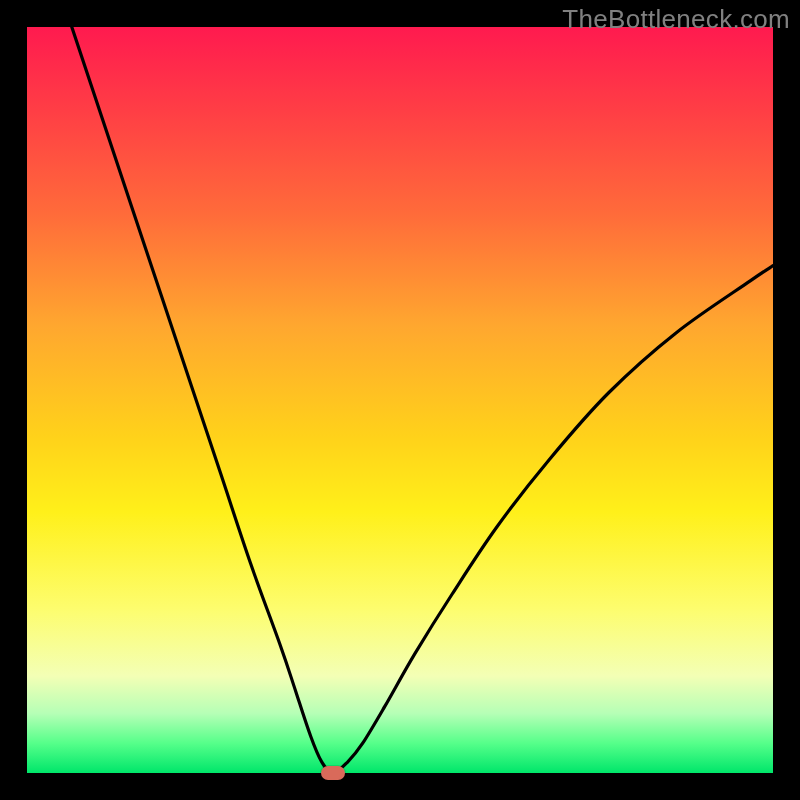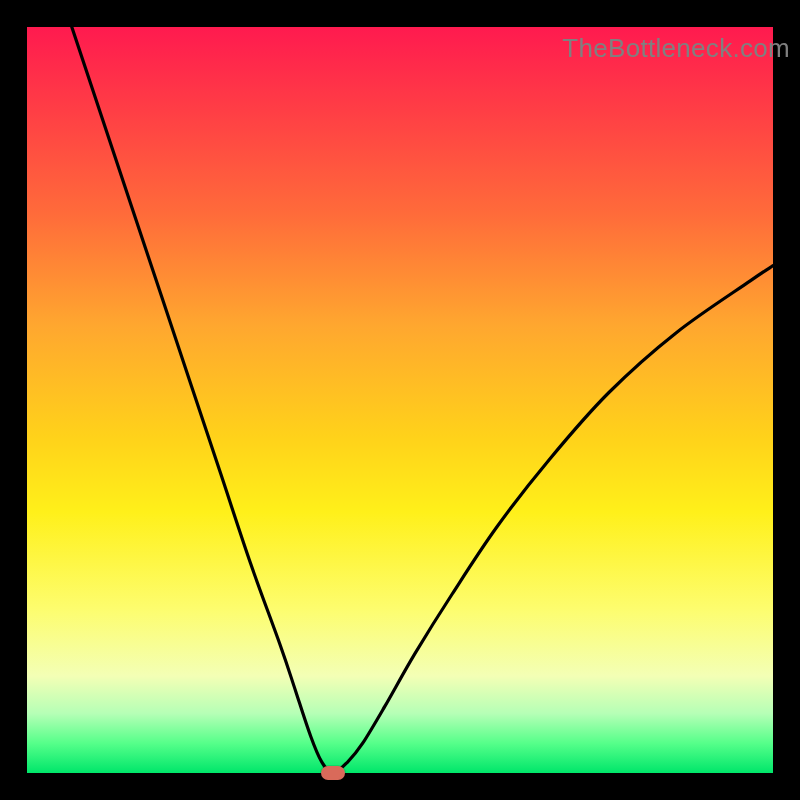--- a/index.html
+++ b/index.html
@@ -55,21 +55,20 @@
     transform: translate(-50%, -50%);
   }
   .watermark {
     position: absolute;
     top: 4px;
     right: 10px;
     color: #808080;
     font-size: 26px;
     letter-spacing: 0.3px;
     user-select: none;
-    margin-top: 29px;
   }
 </style>
 </head>
 <body>
 
 <div class="frame">
   <div class="plot-area">
     <svg class="curve-svg" viewBox="0 0 746 746" preserveAspectRatio="none">
       <path fill="none" stroke="#000" stroke-width="3.2" stroke-linecap="round" stroke-linejoin="round" d="M 44.8 0.0 C 49.7 14.9, 64.7 59.7, 74.6 89.5 C 84.5 119.4, 94.5 149.2, 104.4 179.0 C 114.4 208.9, 124.3 238.7, 134.3 268.6 C 144.2 298.4, 154.2 328.2, 164.1 358.1 C 174.1 387.9, 184.0 417.8, 194.0 447.6 C 203.9 477.4, 213.9 508.5, 223.8 537.1 C 233.7 565.7, 246.2 598.0, 253.6 619.2 C 261.1 640.3, 263.6 649.0, 268.6 663.9 C 273.5 678.9, 279.1 696.9, 283.5 708.7 C 287.8 720.5, 290.9 728.6, 294.7 734.8 C 298.4 741.0, 301.5 746.0, 305.9 746.0 C 310.2 746.0, 315.8 739.8, 320.8 734.8 C 325.8 729.8, 329.5 725.5, 335.7 716.2 C 341.9 706.8, 349.4 693.8, 358.1 678.9 C 366.8 663.9, 376.7 645.3, 387.9 626.6 C 399.1 608.0, 411.5 588.1, 425.2 567.0 C 438.9 545.8, 453.8 522.2, 470.0 499.8 C 486.1 477.4, 503.5 455.1, 522.2 432.7 C 540.8 410.3, 560.7 386.7, 581.9 365.5 C 603.0 344.4, 625.4 324.5, 649.0 305.9 C 672.6 287.2, 707.5 264.8, 723.6 253.6 C 739.8 242.4, 742.3 241.2, 746.0 238.7"></path>
     </svg>

